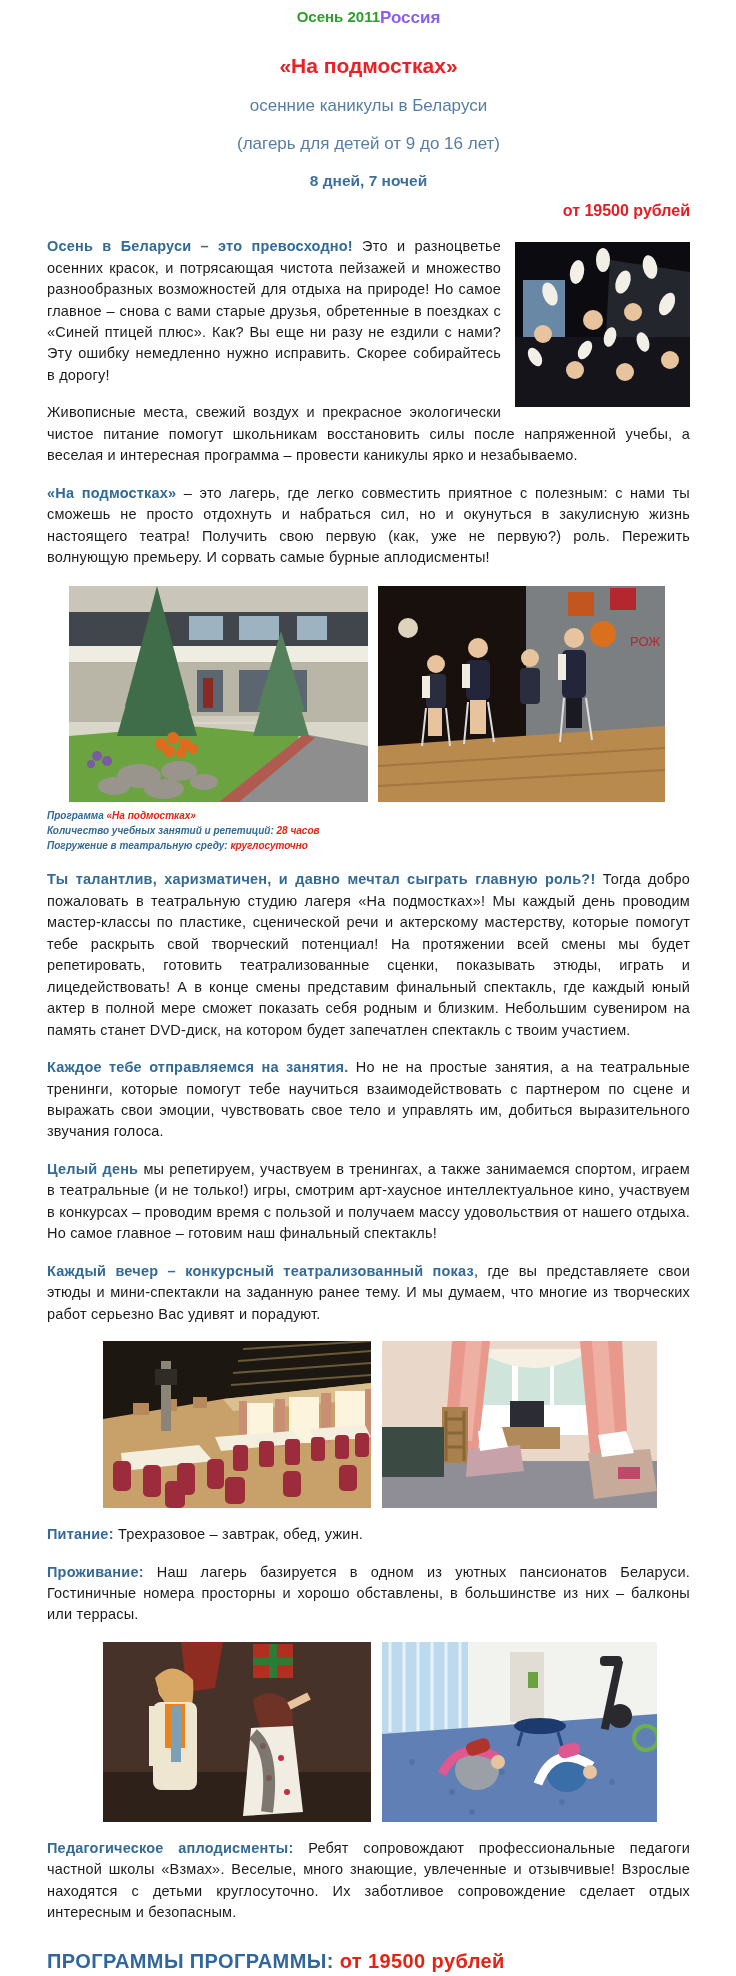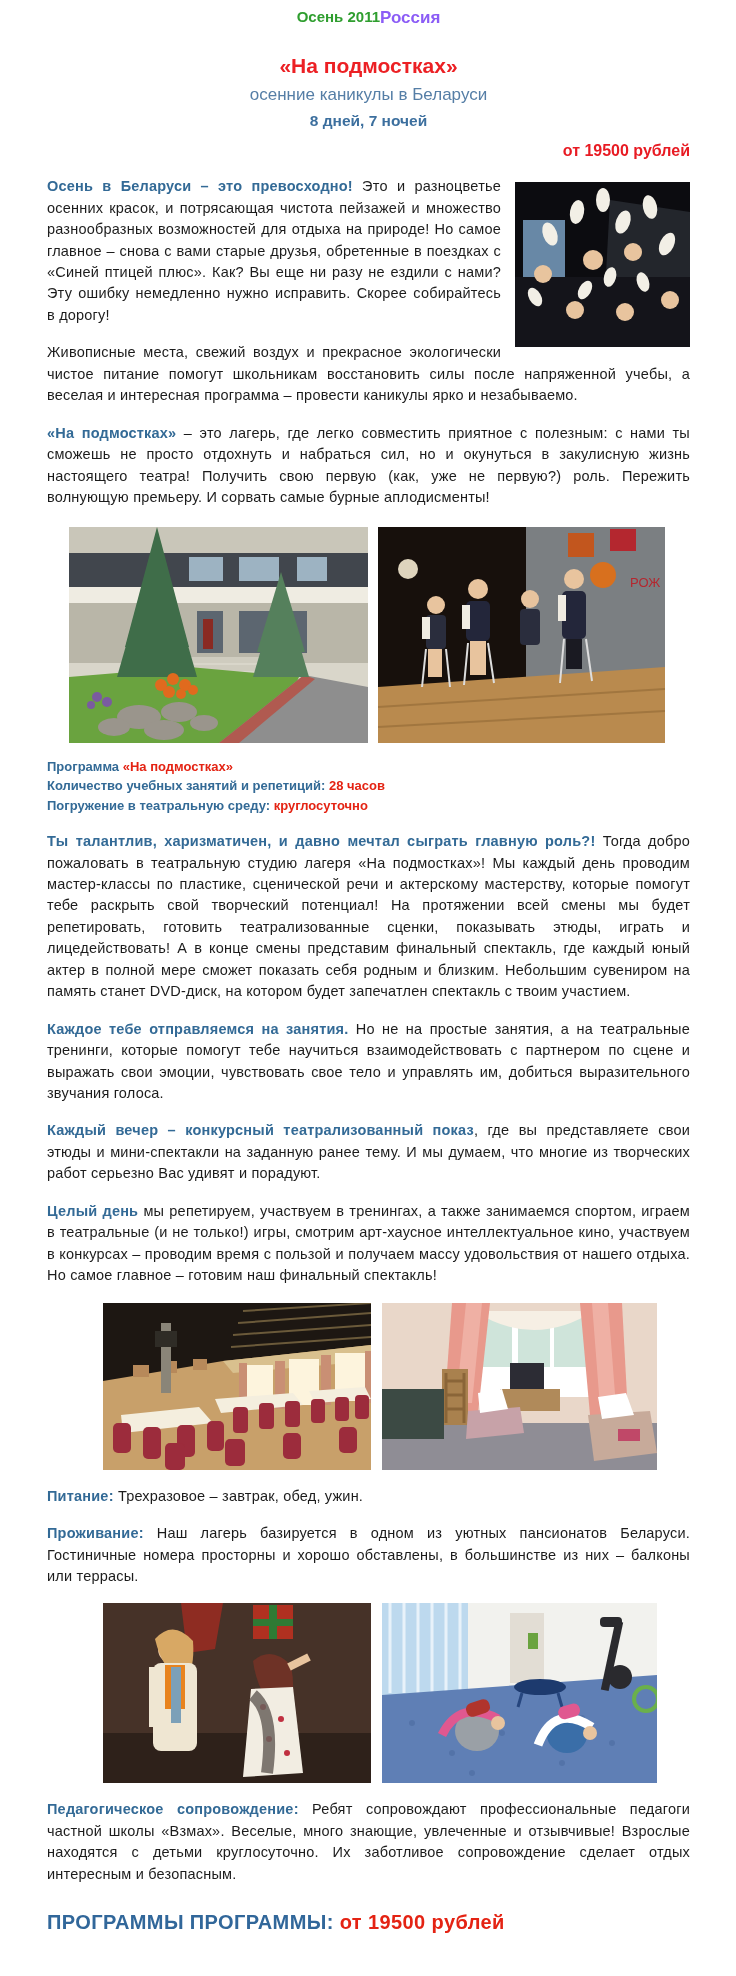--- a/index.html
+++ b/index.html
@@ -5,54 +5,55 @@
   html,body{margin:0;padding:0;background:#ffffff;}
   body{width:736px;min-height:1976px;font-family:"Liberation Sans",sans-serif;color:#1c1c1c;}
   .page{padding:8px 46px 0 47px;}
   
   .topbar{display:flex;justify-content:center;align-items:flex-start;}
   .season{color:#2f9e2f;font-weight:bold;font-size:15px;}
   .country{color:#8b5cf6;font-weight:bold;font-size:17px;}
   
   .titleblock{text-align:center;margin-top:24px;line-height:1.35;}
   .doc-title{color:#ec2024;font-weight:bold;font-size:21px;margin:0 0 2px 0;}
-  .doc-sub{color:#557ea6;font-size:17px;margin:4px;}
+  .doc-sub{color:#557ea6;font-size:17px;margin:15px;}
   .doc-duration{color:#3c6f9e;font-weight:bold;font-size:15.5px;margin:2px 0 0 0;}
   .price-top{color:#e81b23;font-weight:bold;font-size:16px;text-align:right;margin-top:10px;}
   
   p.body{font-size:14.5px;line-height:1.48;text-align:justify;margin:16px 0 0 0;letter-spacing:.2px;}
   .lead{color:#336a96;font-weight:bold;}
   .red{color:#e42313;}
   
   .photo{display:inline-block;overflow:hidden;background:#0ea5e9;}
   .photo svg{display:block;}
   .photo-hero{float:right;width:175px;height:165px;margin:6px 0 10px 14px;}
   .photorow{display:flex;align-items:flex-start;}
   .row1{margin:18px 0 0 22px;gap:10px;}
   .row2,.row3{margin:16px 0 0 56px;gap:11px;}
   
-  .program{margin-top:14px;font-size:13px;line-height:1.5;font-weight:bold;}
+  .program{margin-top:6px;font-size:10px;line-height:1.5;font-weight:bold;font-style:italic;}
   .program .pl{color:#336a96;}
   
   .price-heading{font-size:20px;font-weight:600;color:#31679a;margin:26px 0 0 0;letter-spacing:.4px;}
   .price-heading .red{font-weight:600;}
 </style>
 </head>
 <body>
 
 <div class="page">
 
   <div class="topbar">
     <span class="season">Осень 2011</span>
     <span class="country">Россия</span>
   </div>
 
   <div class="titleblock">
     <div class="doc-title">«На подмостках»</div>
     <div class="doc-sub">осенние каникулы в Беларуси</div>
+    <div class="doc-sub">(лагерь для детей от 9 до 16 лет)</div>
     <div class="doc-duration">8 дней, 7 ночей</div>
   </div>
   <div class="price-top">от 19500 рублей</div>
 
   <div>
     <span class="photo photo-hero">
       <svg width="175" height="165" viewBox="0 0 175 165">
         <rect width="175" height="165" fill="#0c0c10"></rect>
         <polygon points="95,18 175,30 175,120 90,110" fill="#23262c"></polygon>
         <rect x="8" y="38" width="42" height="60" fill="#7fa8cc" opacity="0.8"></rect>
@@ -190,22 +191,22 @@
   </div>
 
   <div class="program">
     <div><span class="pl">Программа </span><span class="red">«На подмостках»</span></div>
     <div><span class="pl">Количество учебных занятий и репетиций: </span><span class="red">28 часов</span></div>
     <div><span class="pl">Погружение в театральную среду: </span><span class="red">круглосуточно</span></div>
   </div>
 
   <p class="body"><span class="lead">Ты талантлив, харизматичен, и давно мечтал сыграть главную роль?!</span><span> Тогда добро пожаловать в театральную студию лагеря «На подмостках»! Мы каждый день проводим мастер-классы по пластике, сценической речи и актерскому мастерству, которые помогут тебе раскрыть свой творческий потенциал! На протяжении всей смены мы будет репетировать, готовить театрализованные сценки, показывать этюды, играть и лицедействовать! А в конце смены представим финальный спектакль, где каждый юный актер в полной мере сможет показать себя родным и близким. Небольшим сувениром на память станет DVD-диск, на котором будет запечатлен спектакль с твоим участием.</span></p>
   <p class="body"><span class="lead">Каждое тебе отправляемся на занятия.</span><span> Но не на простые занятия, а на театральные тренинги, которые помогут тебе научиться взаимодействовать с партнером по сцене и выражать свои эмоции, чувствовать свое тело и управлять им, добиться выразительного звучания голоса.</span></p>
+  <p class="body"><span class="lead">Целый день</span><span> мы репетируем, участвуем в тренингах, а также занимаемся спортом, играем в театральные (и не только!) игры, смотрим арт-хаусное интеллектуальное кино, участвуем в конкурсах – проводим время с пользой и получаем массу удовольствия от нашего отдыха.  Но самое главное – готовим наш финальный спектакль!</span></p>
   <p class="body"><span class="lead">Каждый вечер – конкурсный театрализованный показ</span><span>, где вы представляете свои этюды и мини-спектакли на заданную ранее тему. И мы думаем, что многие из творческих работ серьезно Вас удивят и порадуют.</span></p>
-  <p class="body"><span class="lead">Целый день</span><span> мы репетируем, участвуем в тренингах, а также занимаемся спортом, играем в театральные (и не только!) игры, смотрим арт-хаусное интеллектуальное кино, участвуем в конкурсах – проводим время с пользой и получаем массу удовольствия от нашего отдыха.  Но самое главное – готовим наш финальный спектакль!</span></p>
 
   <div class="photorow row2">
     <span class="photo">
       <svg width="268" height="167" viewBox="0 0 268 167">
         <rect width="268" height="167" fill="#c8a06a"></rect>
         <polygon points="0,0 268,0 268,42 120,58 0,78" fill="#1d1712"></polygon>
         <polygon points="120,58 268,42 268,58 130,70" fill="#d9c08e"></polygon>
         <g stroke="#6b5a3a" stroke-width="2">
             <line x1="140" y1="8" x2="268" y2="0"></line>
             <line x1="135" y1="20" x2="268" y2="10"></line>
@@ -381,19 +382,19 @@
         <g>
           <ellipse cx="185" cy="132" rx="20" ry="18" fill="#3a6ea8"></ellipse>
           <path d="M156,142 Q172,100 210,124" stroke="#ffffff" stroke-width="9" fill="none"></path>
           <circle cx="208" cy="130" r="7" fill="#e8c49e"></circle>
           <rect x="176" y="102" width="22" height="13" rx="6" fill="#e05890" transform="rotate(-16 187 108)"></rect>
         </g>
       </svg>
     </span>
   </div>
 
-  <p class="body"><span class="lead">Педагогическое сопровождение:</span><span> Ребят сопровождают профессиональные педагоги частной школы «Взмах». Веселые, много знающие, увлеченные  и отзывчивые! Взрослые находятся с детьми круглосуточно. Их заботливое сопровождение сделает отдых интересным и безопасным.</span></p>
+  <p class="body"><span class="lead">Педагогическое аплодисменты:</span><span> Ребят сопровождают профессиональные педагоги частной школы «Взмах». Веселые, много знающие, увлеченные  и отзывчивые! Взрослые находятся с детьми круглосуточно. Их заботливое сопровождение сделает отдых интересным и безопасным.</span></p>
 
   <h2 class="price-heading"><span>ПРОГРАММЫ ПРОГРАММЫ:</span><span class="red"> от 19500 рублей</span></h2>
 
   <p class="body"></p>
 
 </div>
 
 </body></html>

